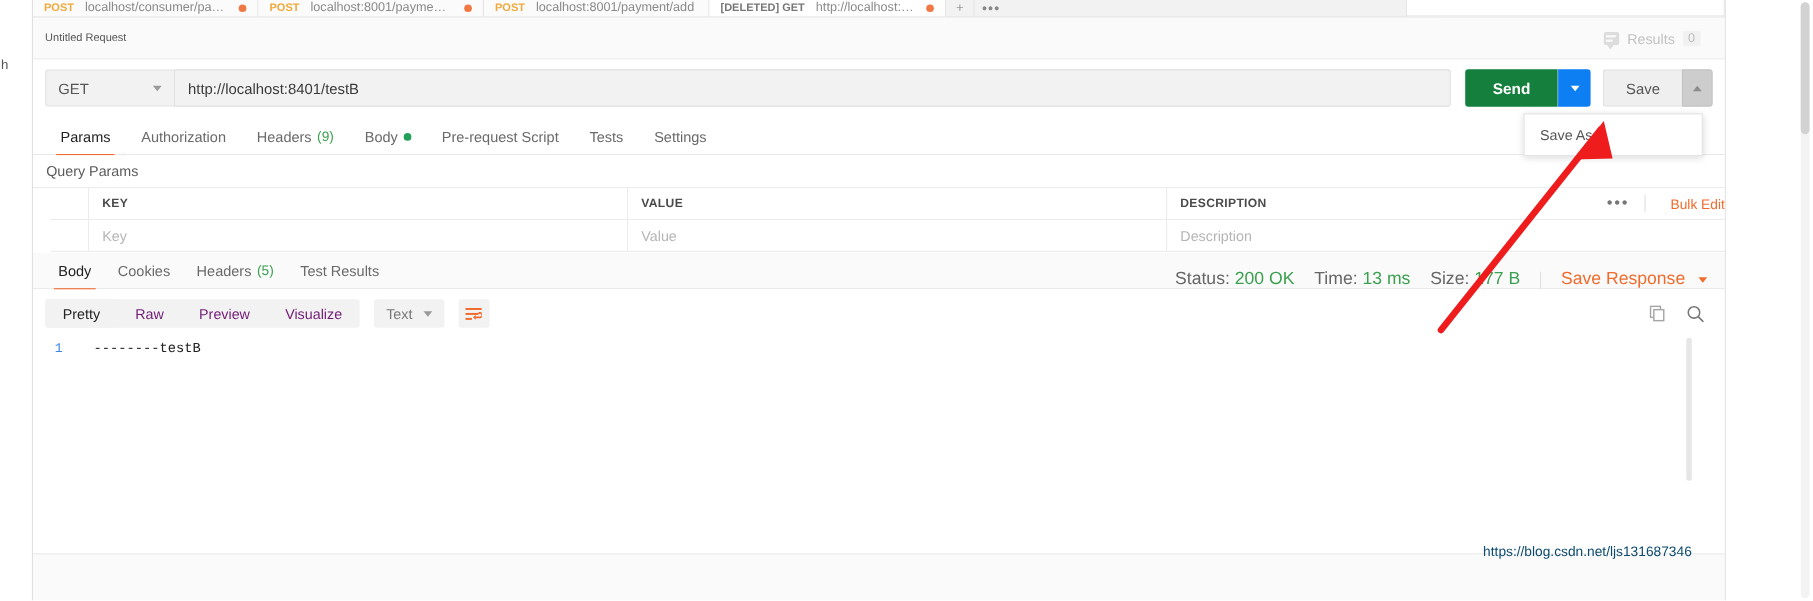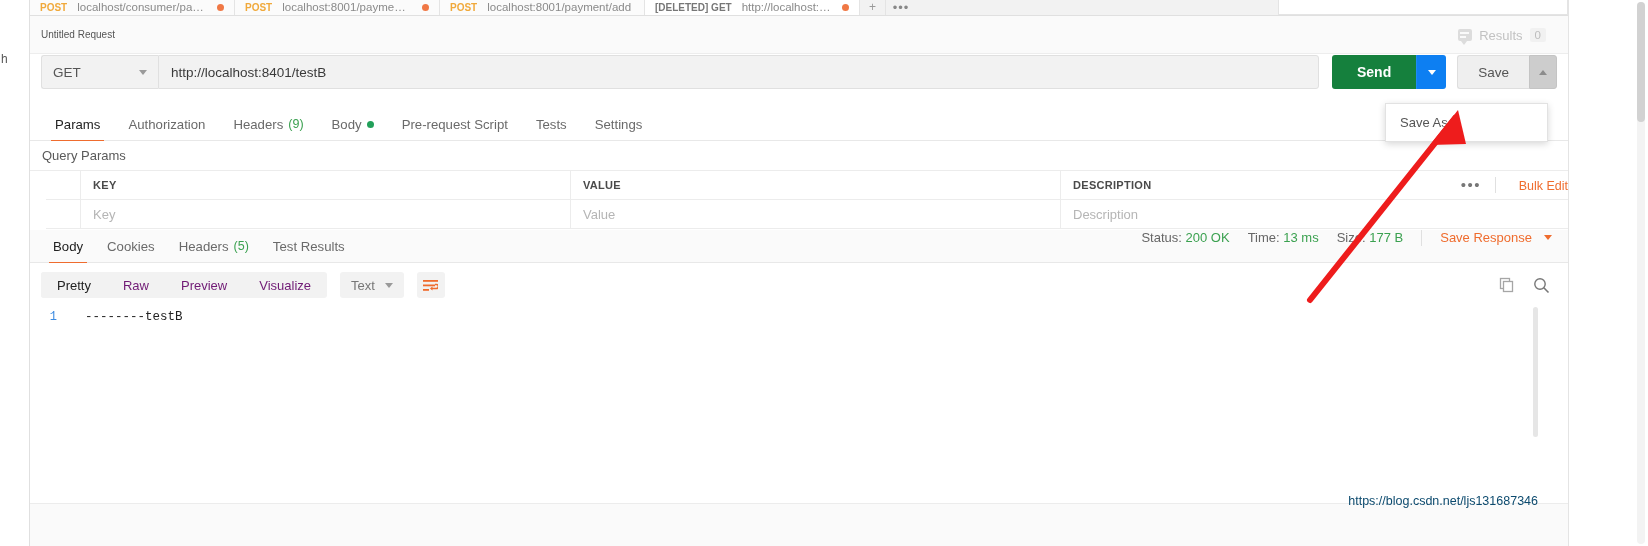--- a/index.html
+++ b/index.html
@@ -90,21 +90,21 @@
     border-top:4px solid #dcdcdc;
   }
   #comments-label { color:#c2c2c2; font-size:13px; }
   #comments-count {
     color:#bdbdbd; font-size:11.5px; background:#f1f1f1; padding:1px 5px; border-radius:2px;
   }
 
   
   #url-row {
     position:absolute; left:0; top:55px; width:1538px; height:50px;
-    background:#ffffff; display:flex; padding:0 11px;
+    background:#ffffff; display:flex; align-items:center; padding:0 11px;
   }
   #method-select {
     width:117px; height:34px; background:#f2f2f2;
     border:1px solid #e0e0e0; border-right:none;
     border-radius:3px 0 0 3px;
     display:flex; align-items:center; justify-content:space-between;
     padding:0 11px; color:#555; font-size:13.5px;
   }
   .caret-d { width:0;height:0;border-left:4.5px solid transparent;border-right:4.5px solid transparent;border-top:5px solid #9a9a9a; }
   .caret-u { width:0;height:0;border-left:4.5px solid transparent;border-right:4.5px solid transparent;border-bottom:5px solid #8c8c8c; }
@@ -195,21 +195,21 @@
   .rs-tab {
     padding:0 12px; height:33px; display:flex; align-items:center; gap:5px;
     color:#6a6a6a; font-size:13.2px; position:relative;
   }
   .rs-tab.active { color:#222; }
   .rs-tab.active:after {
     content:""; position:absolute; left:8px; right:8px; bottom:-1px; height:2px; background:#ef6c2e;
   }
   #resp-meta {
     position:absolute; right:16px; top:0; height:33px;
-    display:flex; align-items:flex-start; gap:18px; font-size:13px; color:#666;
+    display:flex; align-items:flex-end; gap:18px; font-size:16px; color:#666;
   }
   .meta-val { color:#3ba150; }
   #meta-div { width:1px; height:16px; background:#e0e0e0; }
   #save-response { color:#ef6c2e; display:flex; align-items:center; gap:12px; }
   #save-response .caret-d { border-top-color:#ef6c2e; }
 
   
   #viewer-bar {
     position:absolute; left:0; top:263px; width:1538px; height:44px;
     background:#fff; display:flex; align-items:center; padding-left:11px;

